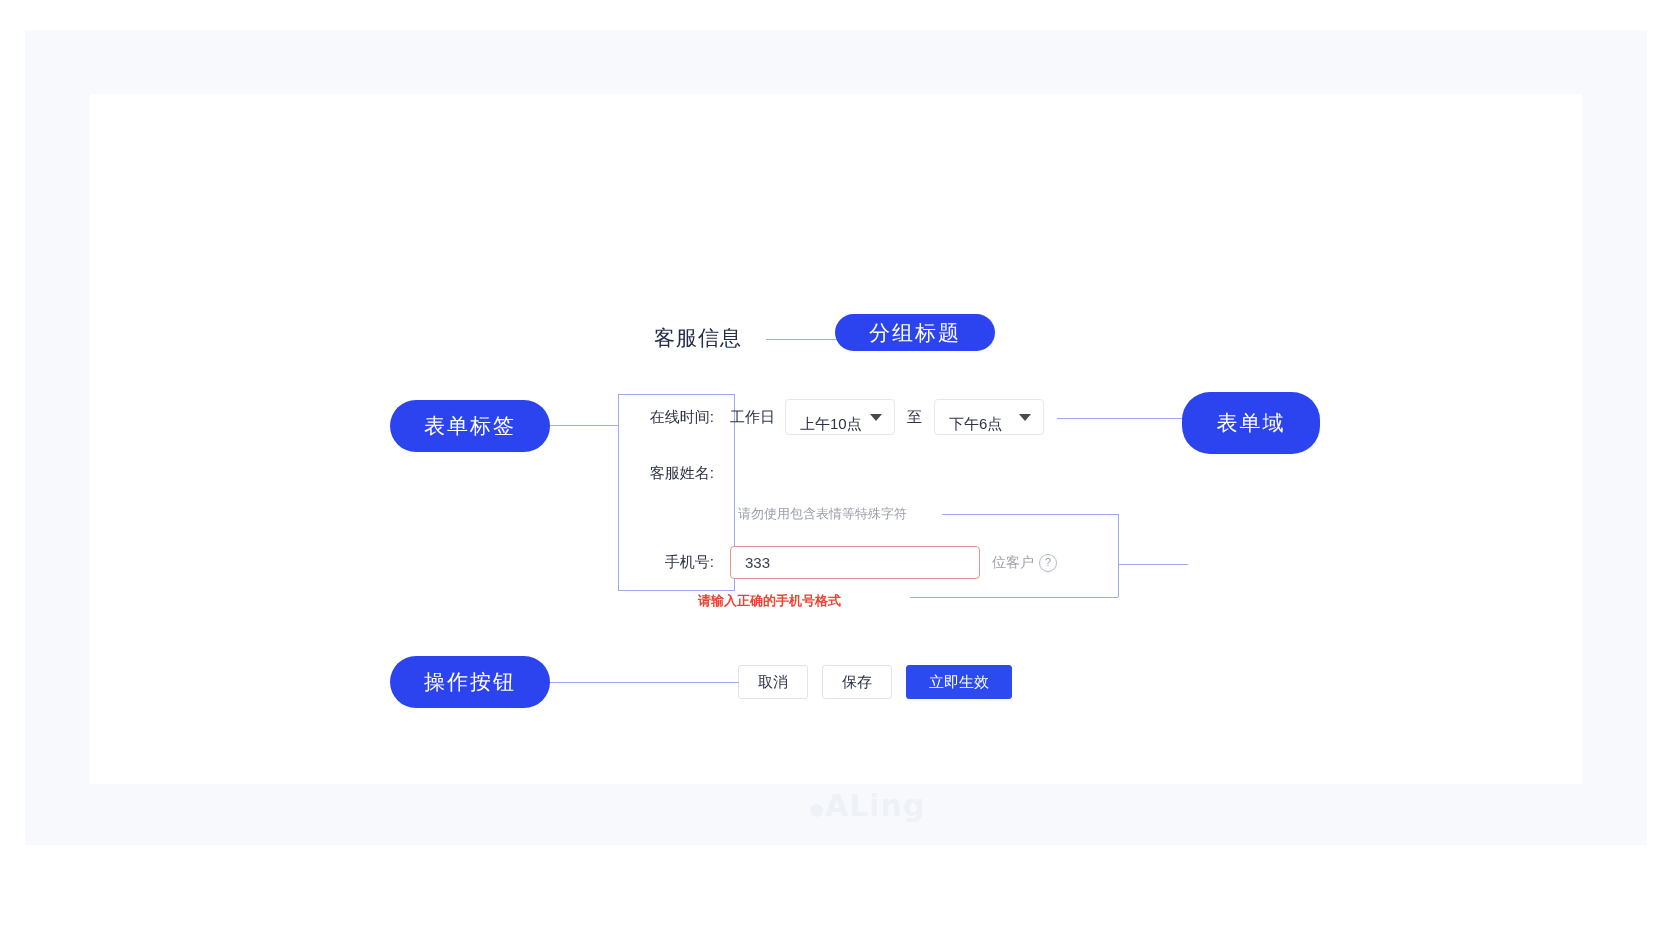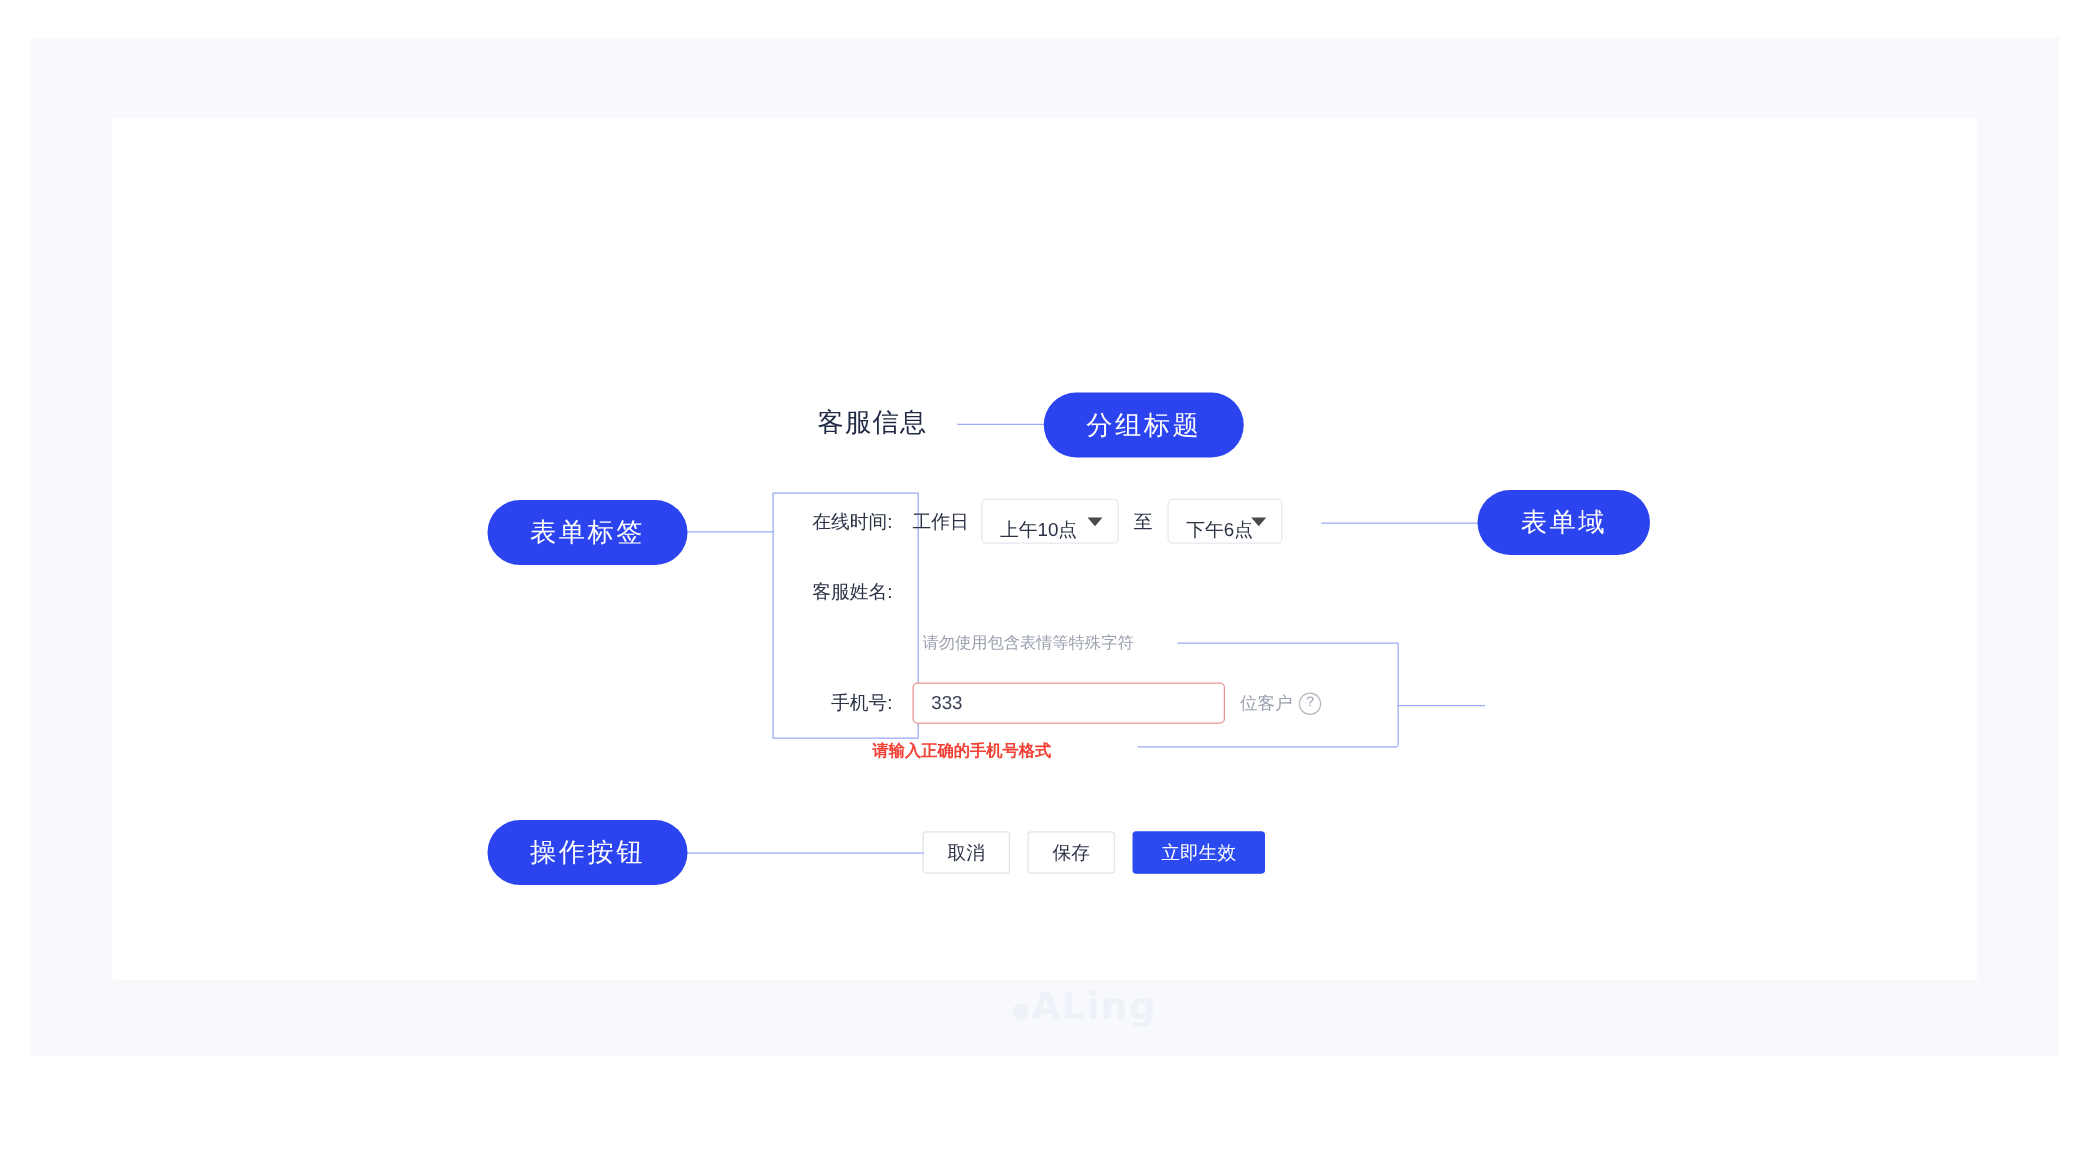--- a/index.html
+++ b/index.html
@@ -98,21 +98,21 @@
     border: 1px solid #e4e7ed;
     border-radius: 4px;
     background: #fff;
     display: flex;
     align-items: flex-end;
     padding-left: 14px;
     box-sizing: border-box;
     font-size: 15px;
     color: #2b3245;
   }
-  .select.wide { width: 92px; }
+  .select.wide { width: 110px; }
   .caret {
     position: absolute;
     right: 12px;
     top: 50%;
     width: 0; height: 0;
     margin-top: -3px;
     border-left: 6px solid transparent;
     border-right: 6px solid transparent;
     border-top: 7px solid #4a4a4a;
   }
@@ -212,22 +212,22 @@
     background: #2b44f0;
     color: #fff;
     border-radius: 28px;
     display: flex;
     align-items: center;
     justify-content: center;
     font-size: 21px;
     letter-spacing: 2px;
   }
   .pill-form-label   { left: 300px; top: 306px; width: 160px; height: 52px; }
-  .pill-group-title  { left: 745px; top: 220px; width: 160px; height: 52px; }
-  .pill-form-field   { left: 1092px; top: 298px; width: 138px; height: 52px; }
+  .pill-group-title  { left: 745px; top: 220px; width: 160px; height: 37px; }
+  .pill-form-field   { left: 1092px; top: 298px; width: 138px; height: 62px; }
   .pill-tip          { left: 1095px; top: 443px; width: 156px; height: 52px; }
   .pill-actions      { left: 300px; top: 562px; width: 160px; height: 52px; }
 
   
   .ln {
     position: absolute;
     background: #9aa9f5;
   }
   .lh { height: 1px; }
   .lv { width: 1px; }

